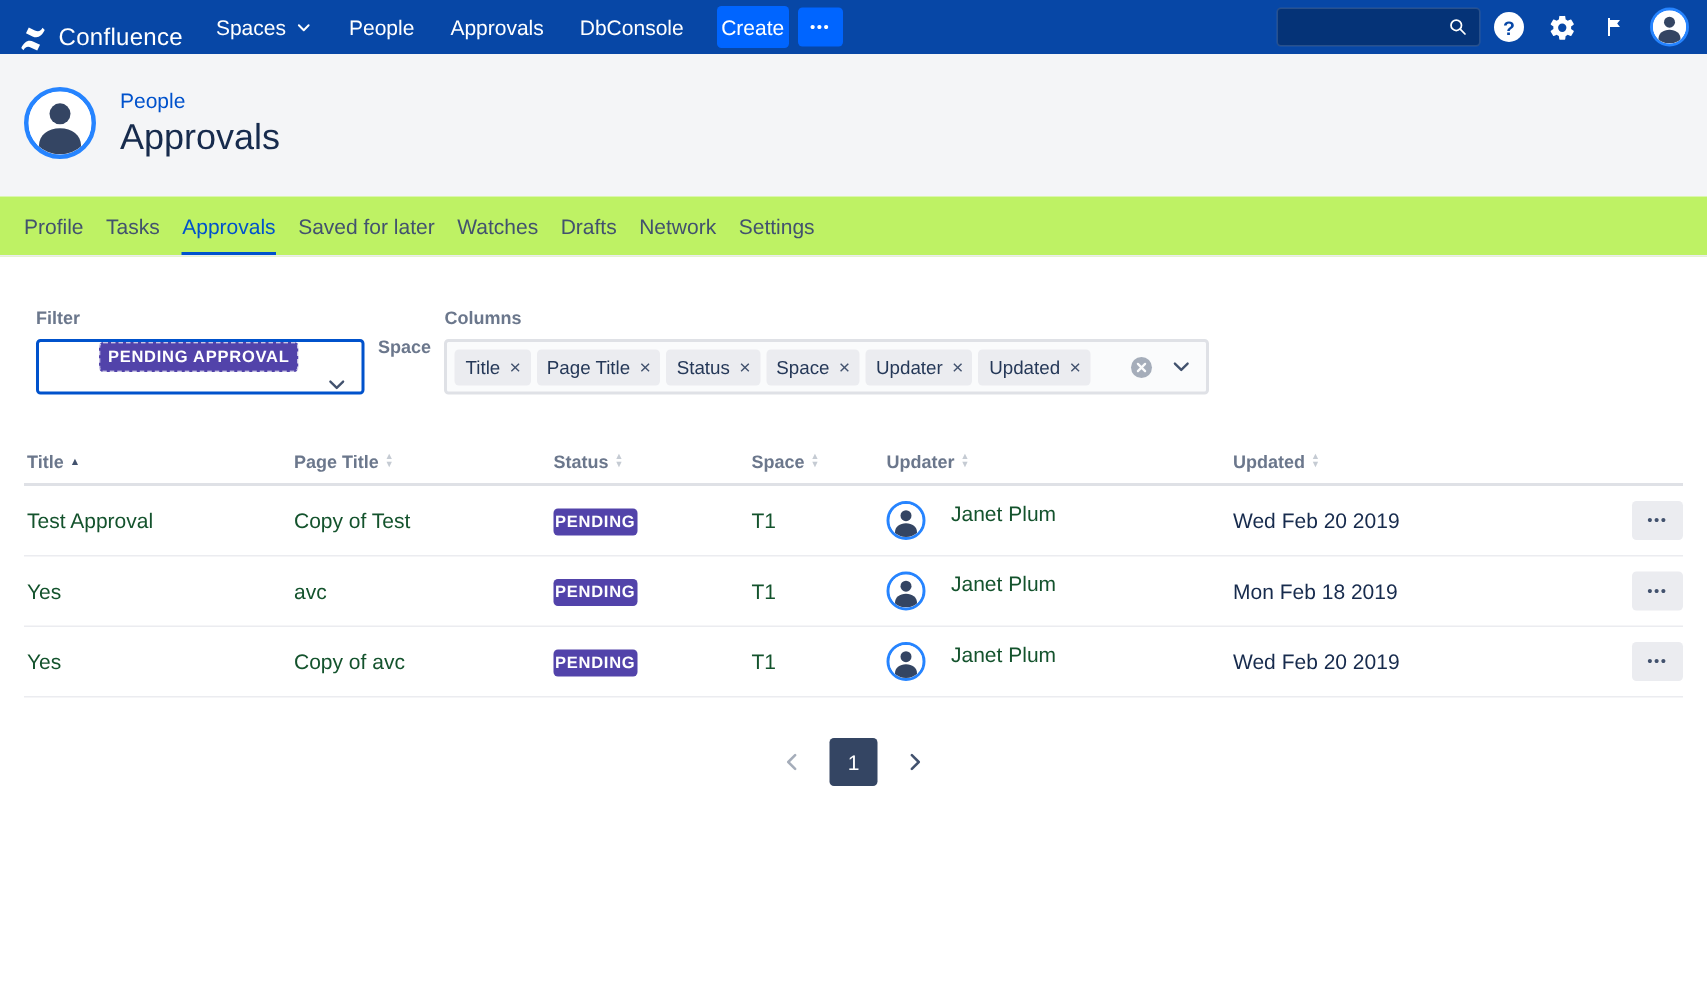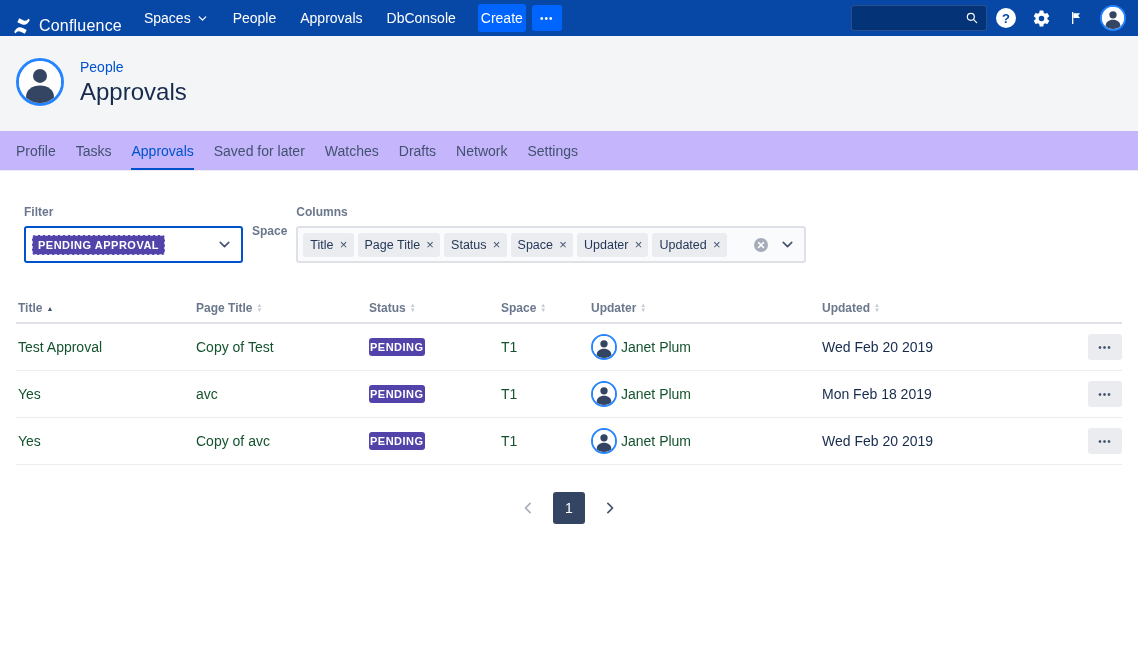--- a/index.html
+++ b/index.html
@@ -60,37 +60,37 @@
   
   .page-header {
     background:#F4F5F7; padding:22px 16px 25px; display:flex; align-items:center; gap:16px;
   }
   .ph-text { display:flex; flex-direction:column; gap:3px; }
   .breadcrumb-link { color:#0052CC; font-size:14px; text-decoration:none; cursor:pointer; }
   .page-title { font-size:24px; font-weight:500; color:#172B4D; }
 
   
   .tabs {
-    display:flex; gap:20px; padding:0 16px; border-bottom:1px solid #EBECF0; background:#c4b5fd;
+    display:flex; gap:15px; padding:0 16px; border-bottom:1px solid #EBECF0; background:#bef264;
   }
   .tab {
     padding:12px 0 9px; font-size:14px; color:#42526E; cursor:pointer;
     border-bottom:2px solid transparent; white-space:nowrap;
   }
   .tab.active { color:#0052CC; border-bottom-color:#0052CC; font-weight:500; }
 
   
   .filters { display:flex; gap:9px; padding:34px 24px 0; }
   .filter-group { display:flex; flex-direction:column;justify-content:center; }
   .field-label { font-size:12px; font-weight:700; color:#6B778C; margin-bottom:7px; }
   .select {
     height:37px; border-radius:3px; display:flex; align-items:center; cursor:pointer;
   }
   .select-focused {
-    width:219px; border:2px solid #0052CC; background:#fff; padding:0 8px 0 6px;
+    width:219px; border:2px solid #0052CC; background:#fff; padding:0 8px 0 6px;flex-direction:column;
   }
   .select-subtle {
     border:2px solid #DFE1E6; background:#FAFBFC; padding:0 8px;
   }
   .select-space { width:180px; }
   .select-columns { width:510px; gap:4px; padding-left:5px; }
   .tag-badge {
     background:#5243AA; color:#fff; font-size:11px; font-weight:bold;
     letter-spacing:.5px; padding:3px 5px; border-radius:3px;
     border:1px dashed rgba(255,255,255,0.7);
@@ -123,21 +123,21 @@
   .col-actions { width:54px; display:flex; justify-content:flex-end; }
   .sort-active { font-size:7px; color:#42526E; margin-left:4px; }
   .sort-neutral { display:flex; flex-direction:column; margin-left:4px; }
   .sort-neutral span { font-size:6px; line-height:5px; color:#C5CBD3; }
   .trow { display:flex; align-items:center; height:47px; border-bottom:1px solid #EBECF0; }
   .cell-link { color:#14532d; font-size:14px; text-decoration:none; cursor:pointer; }
   .status-badge {
     background:#5243AA; color:#fff; font-size:11px; font-weight:bold;
     letter-spacing:.5px; padding:3px 1px; border-radius:3px; display:inline-block;
   }
-  .updater-cell { display:flex; align-items:center; gap:4px; }
+  .updater-cell { display:flex; align-items:flex-start; gap:17px; }
   .updated-text { font-size:14px; color:#172B4D; }
   .row-more-btn {
     width:34px; height:26px; background:#EBECF0; border:none; border-radius:3px;
     color:#42526E; font-size:10px; letter-spacing:1px; cursor:pointer; font-family:inherit;
   }
 
   
   .pagination { display:flex; align-items:center; justify-content:center; gap:15px; margin-top:27px; }
   .page-nav { display:flex; align-items:center; cursor:pointer; }
   .page-prev { color:#A5ADBA; }

